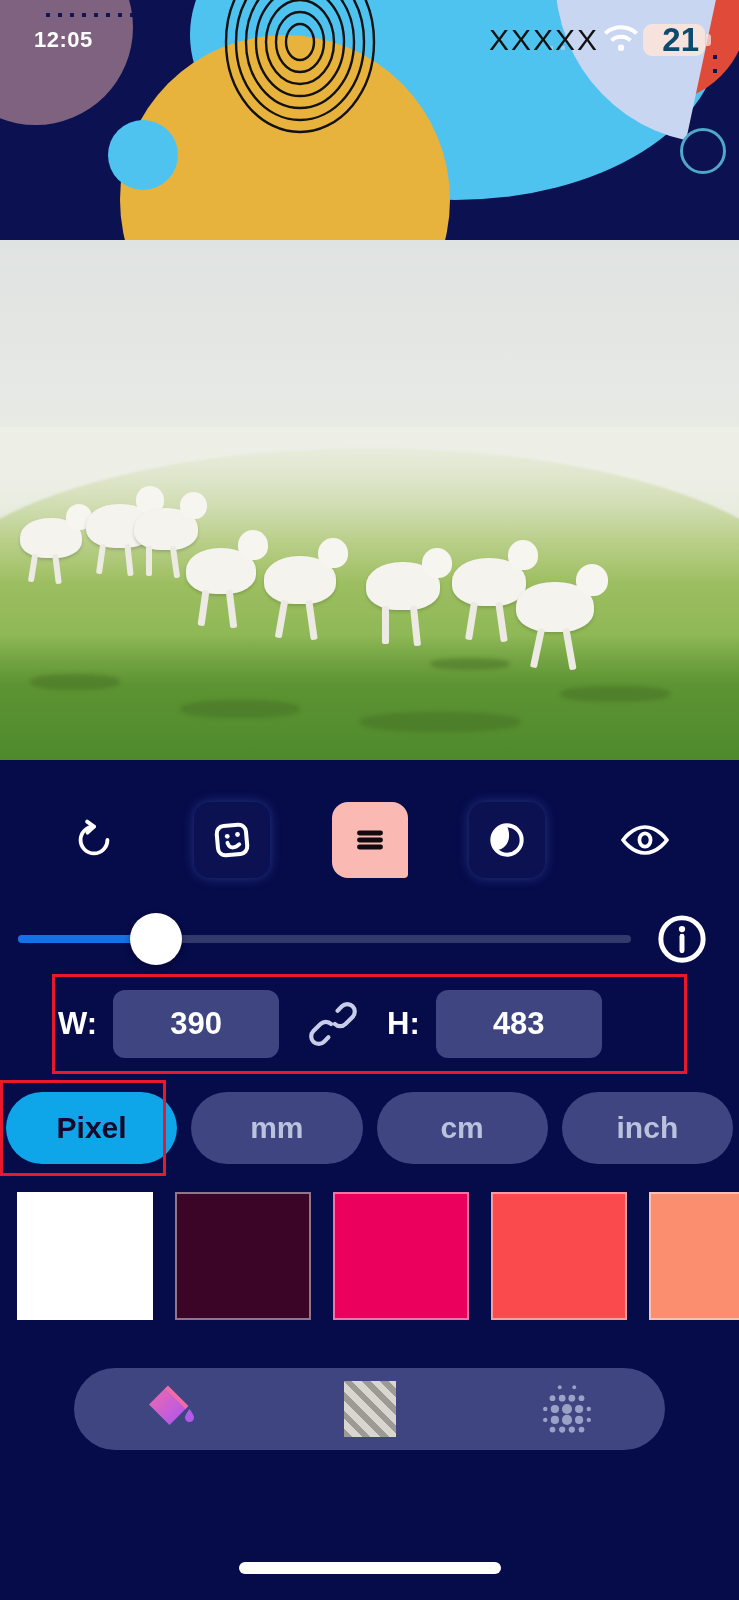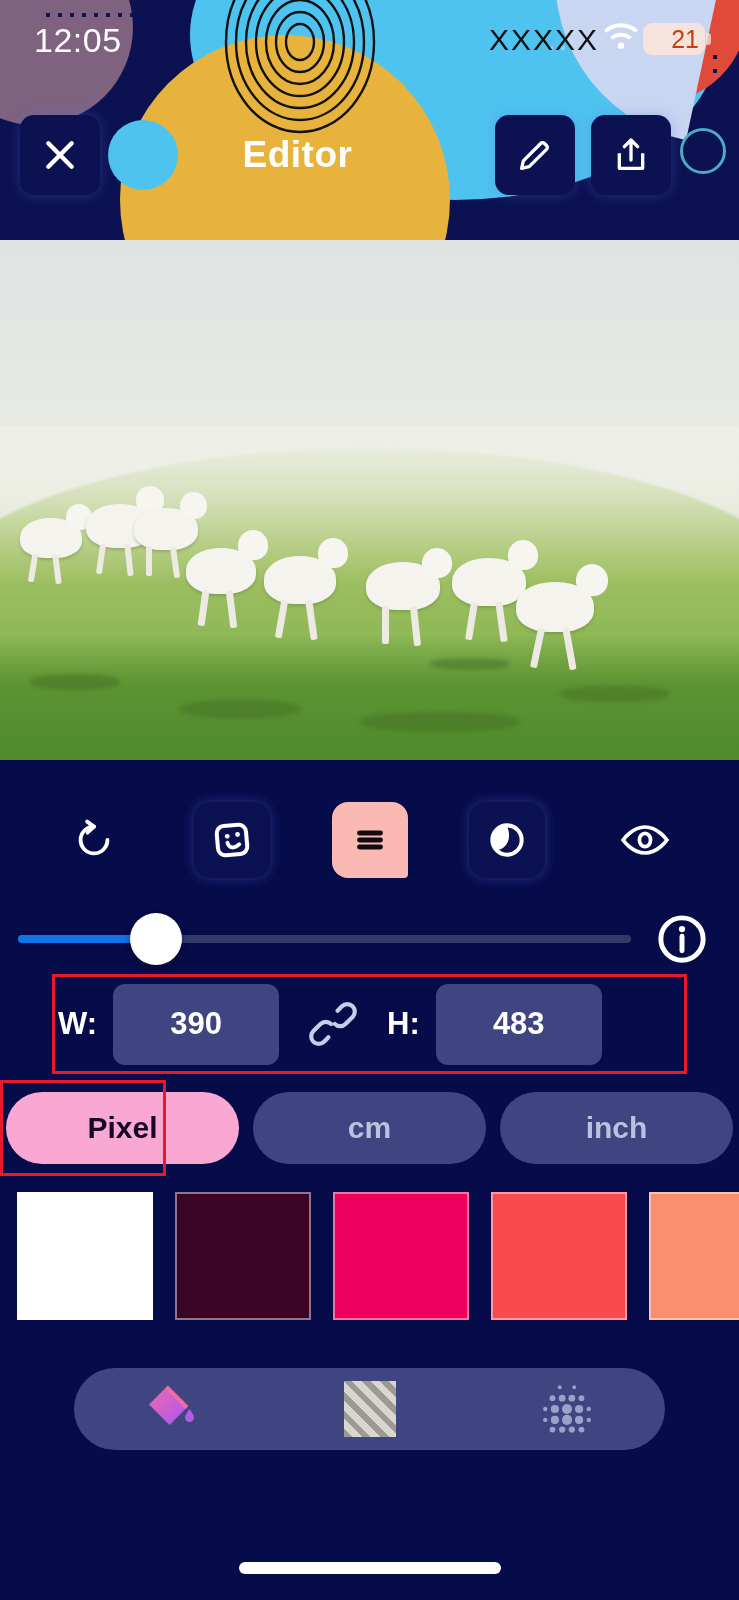--- a/index.html
+++ b/index.html
@@ -67,33 +67,33 @@
     background-image: radial-gradient(circle, #0B1151 2.2px, transparent 2.3px);
     background-size: 6px 14px;
   }
 
   
   .statusbar {
     position: absolute; left: 0; top: 0; width: 739px; height: 80px;
     display: flex; align-items: center; justify-content: space-between;
     padding: 0 34px; z-index: 5;
   }
-  .clock { color: #fff; font-size: 34px; font-weight: 400; letter-spacing: .5px; }
-  .status-right { display: flex; align-items: flex-start; gap: 2px; }
+  .clock { color: #fff; font-size: 22px; font-weight: 700; letter-spacing: .5px; }
+  .status-right { display: flex; align-items: center; gap: 2px; }
   .carrier { color: #111; font-size: 30px; font-weight: 400; letter-spacing: 2px; }
   .battery {
     position: relative; width: 62px; height: 32px; border-radius: 9px;
     background: #F6E3DE; display: flex; align-items: center; justify-content: flex-end;
     padding-right: 6px;
   }
   .battery::after {
     content: ""; position: absolute; right: -6px; top: 10px;
     width: 5px; height: 12px; border-radius: 0 3px 3px 0; background: #F6E3DE; opacity: .75;
   }
-  .battery-num { color: #c2410c; font-size: 25px; font-weight: 400; }
+  .battery-num { color: #0c4a6e; font-size: 33px; font-weight: 700; }
 
   
   .navbar {
     position: absolute; left: 0; top: 100px; width: 739px; height: 110px;
     display: flex; align-items: center; z-index: 6; padding: 0 20px;
   }
   .nav-btn {
     width: 80px; height: 80px; border-radius: 14px;
     background: #0B1151; display: flex; align-items: center; justify-content: center;
     box-shadow: 0 0 14px rgba(90,120,220,.35);
@@ -173,35 +173,35 @@
 
   
   .wh-wrap { position: relative; margin: 22px 58px 0 58px; }
   .annot-red {
     position: absolute; inset: -14px -6px -14px -6px;
     border: 3px solid #E8192C; pointer-events: none;
   }
   .wh-row { display: flex; align-items: center; gap: 0; height: 72px; }
   .wh-label { color: #fff; font-size: 31px; font-weight: 700; margin-right: 16px; }
   .wh-input {
-    width: 166px; height: 81px; border-radius: 12px; background: #3E4580;
+    width: 166px; height: 68px; border-radius: 12px; background: #3E4580;
     display: flex; align-items: center; justify-content: center;
     color: #fff; font-size: 31px; font-weight: 700;
   }
   .link-icon { width: 56px; margin: 0 26px; display: flex; justify-content: center; }
 
   
   .units-wrap { position: relative; margin-top: 32px; padding: 0 6px; }
   .units { display: flex; gap: 14px; }
   .unit {
     flex: 1; height: 72px; border-radius: 36px; background: #3E4580;
     display: flex; align-items: center; justify-content: center;
     color: #BAC2DE; font-size: 30px; font-weight: 700;
   }
-  .unit.active { background: #f9a8d4; color: #16082A; }
+  .unit.active { background: #0ea5e9; color: #16082A; }
   .annot-unit {
     position: absolute; left: 0; top: -12px; width: 166px; height: 96px;
     border: 3px solid #E8192C; pointer-events: none;
   }
 
   
   .swatches { display: flex; gap: 22px; margin-top: 28px; padding-left: 17px; overflow: hidden; }
   .sw {
     width: 136px; height: 128px; flex: none;
     border: 2px solid rgba(255,255,255,.45);
@@ -264,41 +264,20 @@
             <path d="M12 8.2c1.9 0 3.6.7 4.9 1.9l1.6-1.7A9.6 9.6 0 0012 5.8a9.6 9.6 0 00-6.5 2.6l1.6 1.7A7.2 7.2 0 0112 8.2z"></path>
             <path d="M12 2.6c3.3 0 6.3 1.3 8.6 3.3l1.6-1.7A14.5 14.5 0 0012 .2 14.5 14.5 0 001.8 4.2l1.6 1.7A12.4 12.4 0 0112 2.6z"></path>
           </g>
         </svg>
         <div class="battery">
           <span class="battery-num">21</span>
         </div>
       </div>
     </div>
 
-    <div class="navbar">
-      <div class="nav-btn">
-        <svg width="40" height="40" viewBox="0 0 24 24">
-          <path d="M5 5L19 19M19 5L5 19" stroke="#fff" stroke-width="2.6" stroke-linecap="round"></path>
-        </svg>
-      </div>
-      <div class="nav-title">Editor</div>
-      <div class="nav-right">
-        <div class="nav-btn">
-          <svg width="40" height="40" viewBox="0 0 24 24">
-            <path d="M4 20l1-4.5L15.4 5.1a1.6 1.6 0 012.3 0l1.2 1.2a1.6 1.6 0 010 2.3L8.5 19 4 20z" fill="none" stroke="#fff" stroke-width="2" stroke-linejoin="round"></path>
-          </svg>
-        </div>
-        <div class="nav-btn">
-          <svg width="40" height="40" viewBox="0 0 24 24">
-            <path d="M12 3v12M12 3l-4 4M12 3l4 4" fill="none" stroke="#fff" stroke-width="2" stroke-linecap="round" stroke-linejoin="round"></path>
-            <path d="M5 11v9h14v-9" fill="none" stroke="#fff" stroke-width="2" stroke-linejoin="round"></path>
-          </svg>
-        </div>
-      </div>
-    </div>
   </div>
 
   <div class="photo">
     <div class="sky"></div>
     <div class="hill"></div>
     <div class="mist"></div>
     <div class="grass-fg"></div>
 
     <div class="tuft" style="left:30px;  bottom:70px; width:90px;  height:16px;"></div>
     <div class="tuft" style="left:180px; bottom:42px; width:120px; height:18px;"></div>
@@ -416,20 +395,21 @@
           </svg>
         </div>
         <div class="wh-label">H:</div>
         <div class="wh-input">483</div>
       </div>
     </div>
 
     <div class="units-wrap">
       <div class="units">
         <div class="unit active">Pixel</div>
+        <div class="unit">mm</div>
         <div class="unit">cm</div>
         <div class="unit">inch</div>
       </div>
       <div class="annot-unit"></div>
     </div>
 
     <div class="swatches">
       <div class="sw" style="background:#FFFFFF"></div>
       <div class="sw" style="background:#3A0527"></div>
       <div class="sw" style="background:#EC005E"></div>

